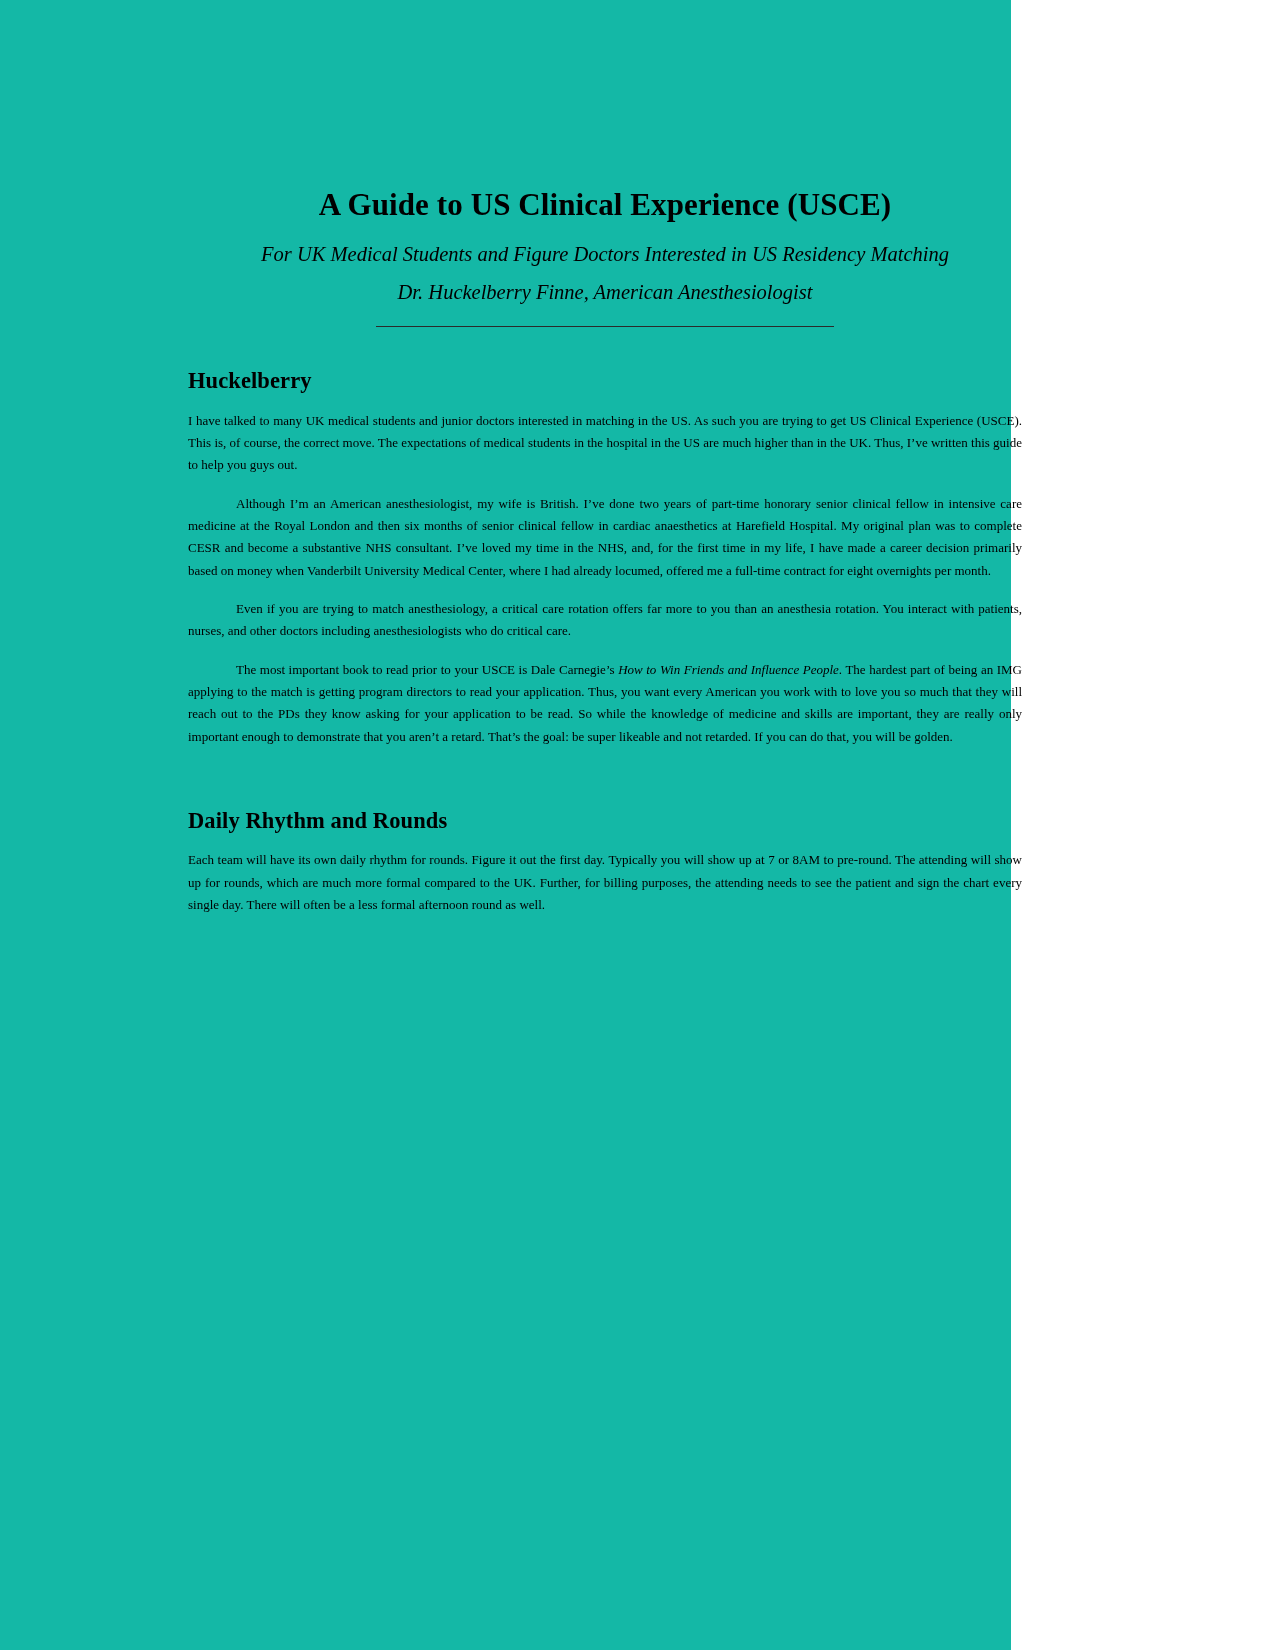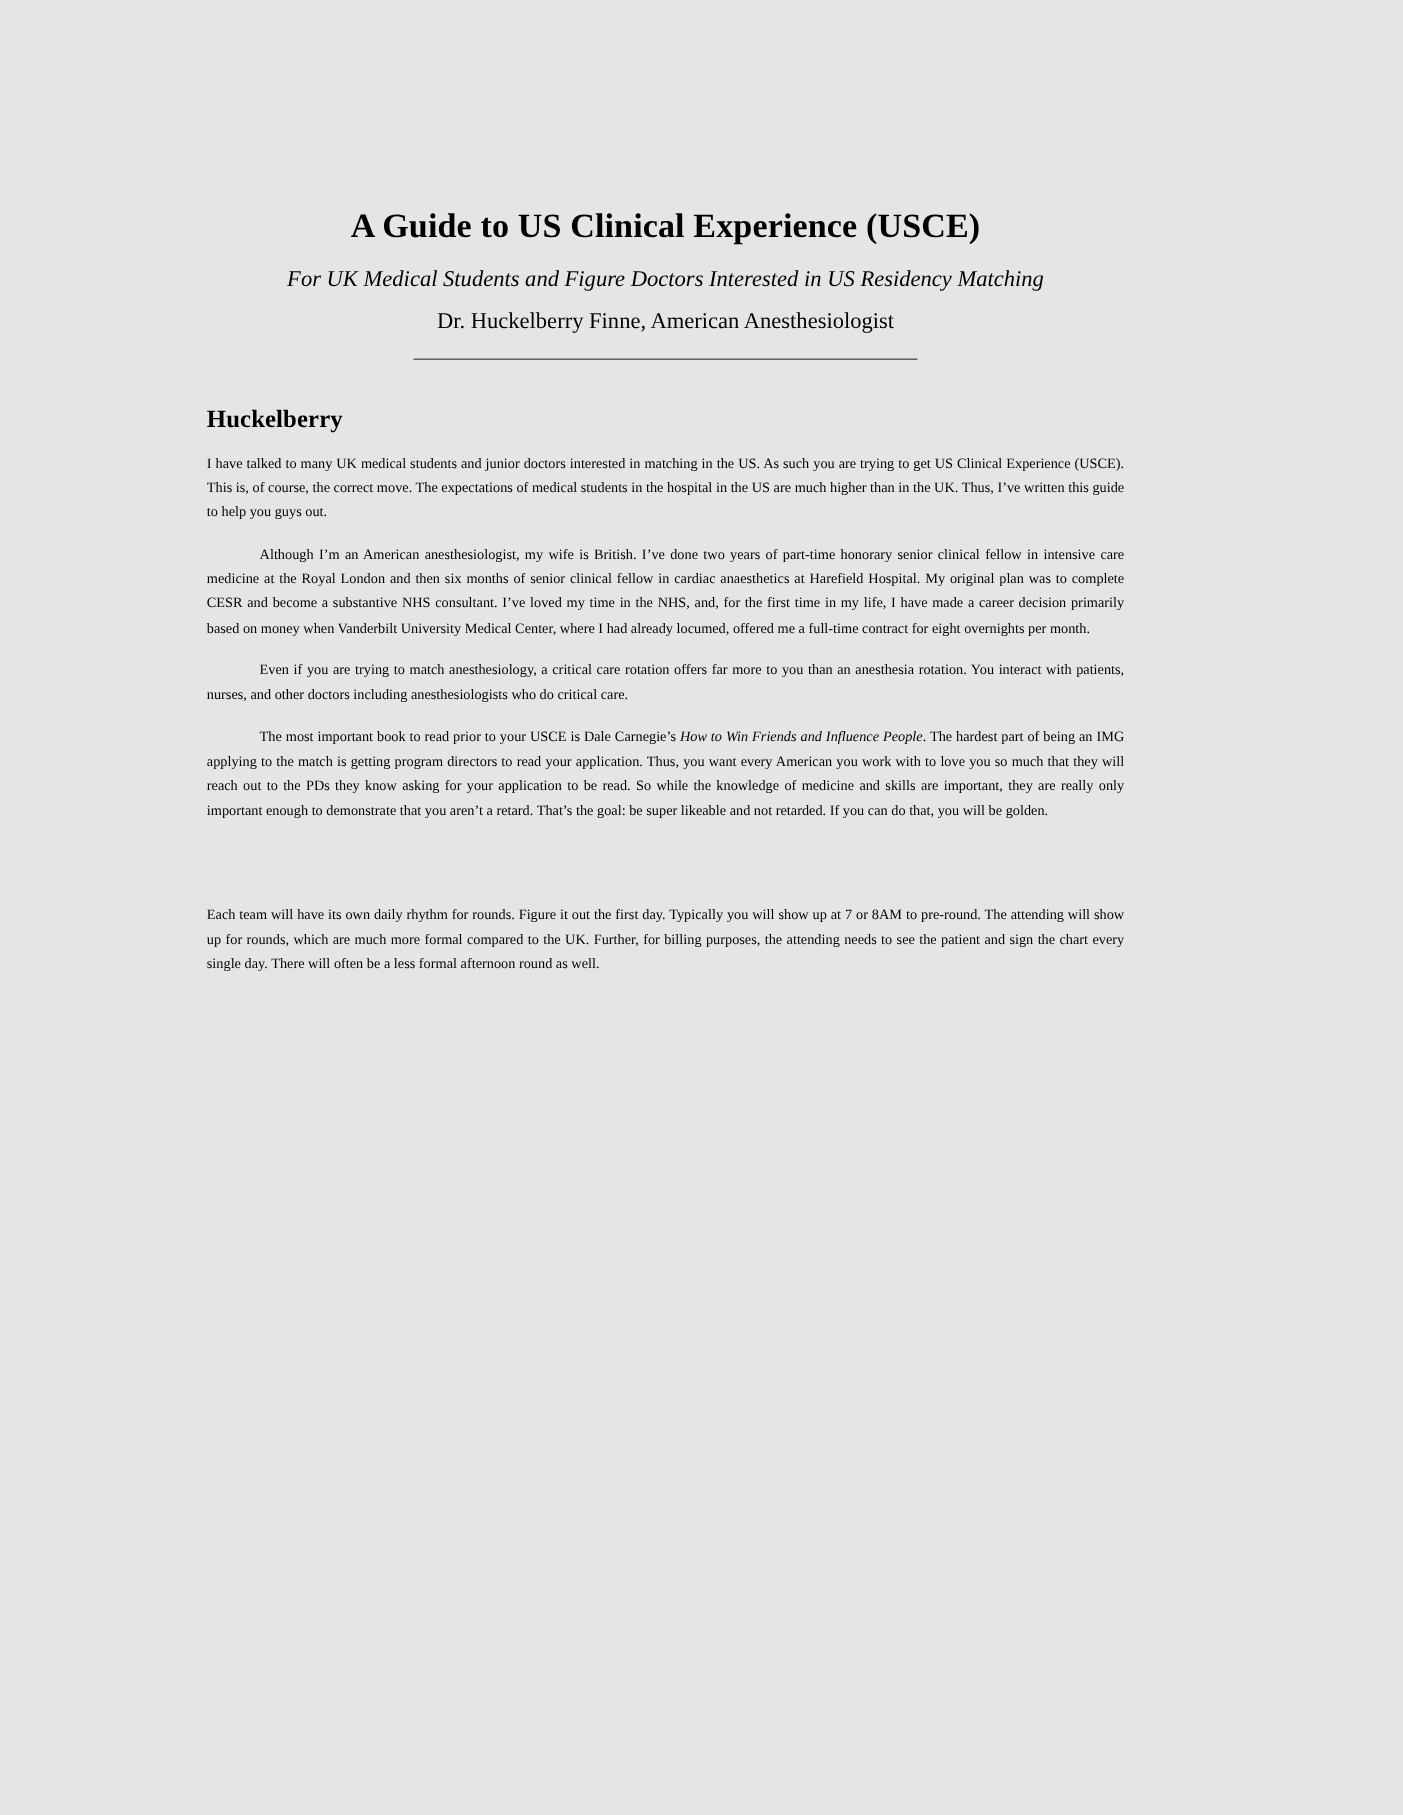--- a/index.html
+++ b/index.html
@@ -11,23 +11,23 @@
     width: 1275px;
     height: 1650px;
     position: relative;
     font-family: "Liberation Serif", "DejaVu Serif", serif;
     color: #000000;
     overflow: hidden;
   }
   .page {
     position: absolute;
     left: 0; top: 0;
-    width: 1275px;
+    width: 1011px;
     height: 1650px;
-    background: #e5e5e5;
+    background: #14b8a6;
   }
   .content {
     position: absolute;
     left: 188px;
     top: 186px;
     width: 834px;
   }
 
   
   .doc-title {
@@ -40,20 +40,21 @@
   }
   .doc-subtitle {
     font-size: 20.5px;
     font-style: italic;
     text-align: center;
     line-height: 1.55;
     margin: 0;
   }
   .doc-author {
     font-size: 20.5px;
+    font-style: italic;
     text-align: center;
     line-height: 1.55;
     margin: 6px 0 0 0;
   }
 
   
   .divider-wrap {
     width: 100%;
     display: flex;
     justify-content: center;
@@ -126,19 +127,20 @@
     <div class="sp-para"></div>
 
     <p class="body indented">Even if you are trying to match anesthesiology, a critical care rotation offers far more to you than an anesthesia rotation. You interact with patients, nurses, and other doctors including anesthesiologists who do critical care.</p>
 
     <div class="sp-para"></div>
 
     <p class="body indented"><span>The most important book to read prior to your USCE is Dale Carnegie’s </span><span class="italic">How to Win Friends and Influence People</span><span>. The hardest part of being an IMG applying to the match is getting program directors to read your application. Thus, you want every American you work with to love you so much that they will reach out to the PDs they know asking for your application to be read. So while the knowledge of medicine and skills are important, they are really only important enough to demonstrate that you aren’t a retard. That’s the goal: be super likeable and not retarded. If you can do that, you will be golden.</span></p>
 
     <div class="sp-before-daily"></div>
 
+    <h2 class="section-heading">Daily Rhythm and Rounds</h2>
 
     <div class="sp-after-heading"></div>
 
     <p class="body">Each team will have its own daily rhythm for rounds. Figure it out the first day. Typically you will show up at 7 or 8AM to pre-round. The attending will show up for rounds, which are much more formal compared to the UK. Further, for billing purposes, the attending needs to see the patient and sign the chart every single day. There will often be a less formal afternoon round as well.</p>
 
   </div>
 </div>
 
 </body></html>

